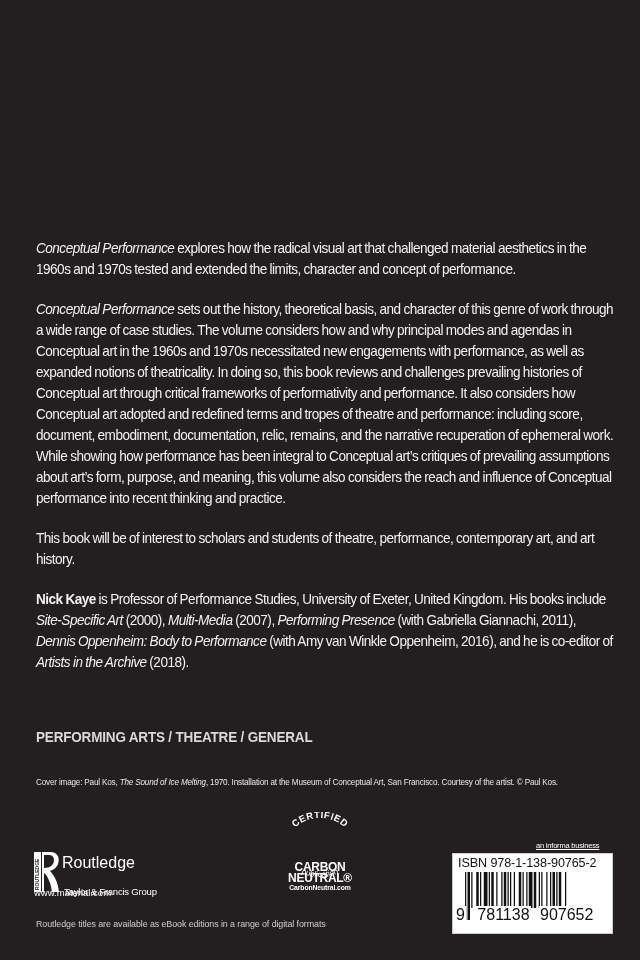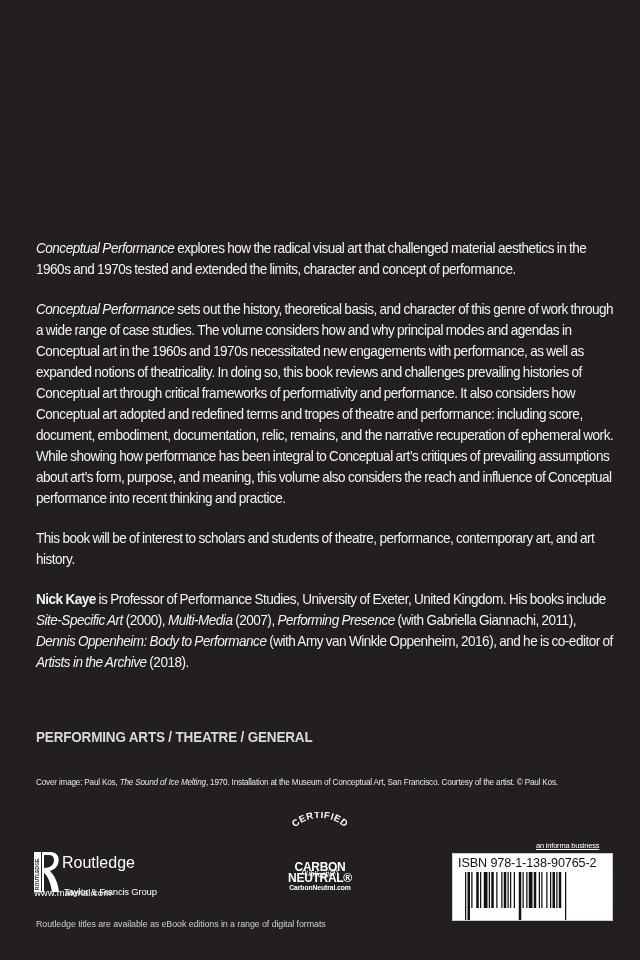--- a/index.html
+++ b/index.html
@@ -62,21 +62,21 @@
   }
   .carbon .cn-url {
     position: absolute; left: 0; top: 72px; width: 96px; text-align: center;
     font-weight: bold; font-size: 6.8px; color: #fff; letter-spacing: -0.1px;
   }
   .informa {
     position: absolute; left: 536px; top: 841px;
     font-size: 7.5px; color: #fff; letter-spacing: -0.2px; white-space: nowrap; text-decoration: underline;
   }
   .barcode-box {
-    position: absolute; left: 452px; top: 853px; width: 161px; height: 68px;
+    position: absolute; left: 452px; top: 853px; width: 161px; height: 81px;
     background: #fff; box-sizing: border-box; border: 1px solid #ccc;
   }
   .isbn {
     position: absolute; left: 5px; top: 2px;
     font-size: 12.6px; color: #111; letter-spacing: -0.1px; white-space: nowrap;
   }
   .bars { position: absolute; left: 12px; top: 18px; width: 140px; height: 48px; }
   .barnum {
     position: absolute; left: 2px; top: 52px; width: 156px;
     font-size: 16px; color: #111; white-space: nowrap; line-height: 18px;
@@ -160,15 +160,20 @@
       <rect x="68.75" y="0" width="2.5" height="36" fill="#111"></rect>
       <rect x="73.75" y="0" width="1.25" height="36" fill="#111"></rect>
       <rect x="76.25" y="0" width="1.25" height="36" fill="#111"></rect>
       <rect x="81.25" y="0" width="1.25" height="36" fill="#111"></rect>
       <rect x="85" y="0" width="1.25" height="36" fill="#111"></rect>
       <rect x="87.5" y="0" width="2.5" height="36" fill="#111"></rect>
       <rect x="91.25" y="0" width="1.25" height="36" fill="#111"></rect>
       <rect x="93.75" y="0" width="2.5" height="36" fill="#111"></rect>
       <rect x="100" y="0" width="1.25" height="48" fill="#111"></rect>
     </svg>
+  <div class="barnum">
+    <span>9</span>
+    <span style="margin-left:6px">781138</span>
+    <span style="margin-left:4px">907652</span>
+  </div>
 </div>
 
 <div class="ebook">Routledge titles are available as eBook editions in a range of digital formats</div>
 
 </body></html>

